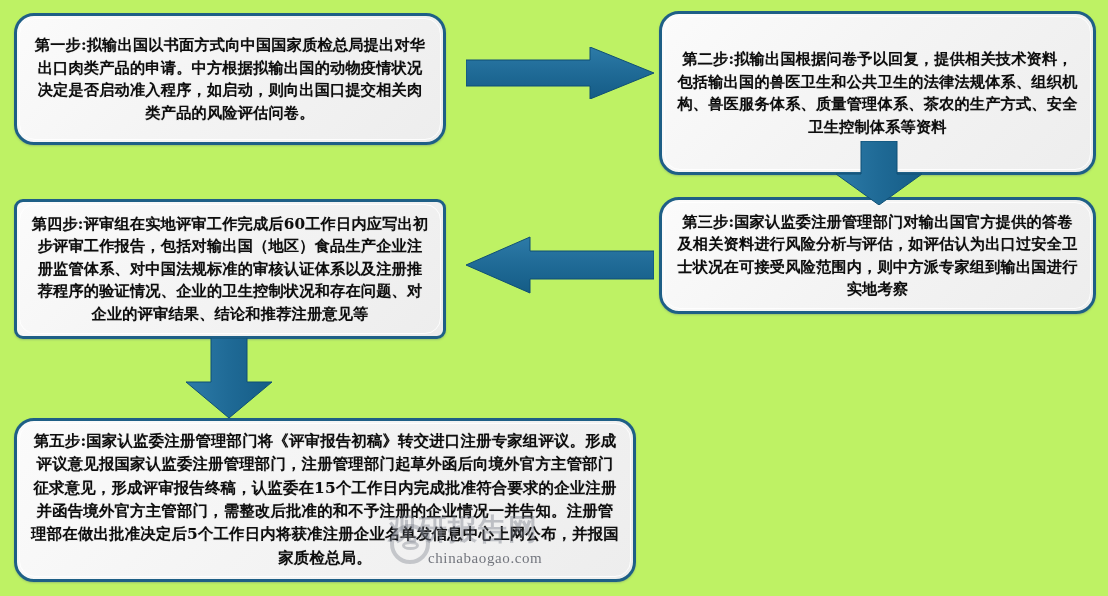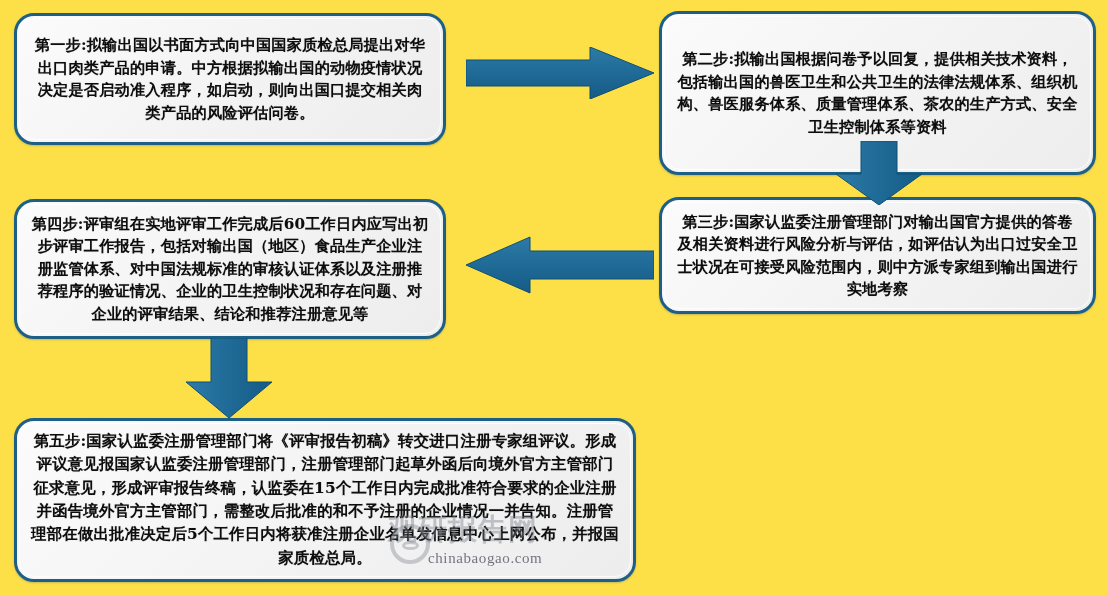--- a/index.html
+++ b/index.html
@@ -12,21 +12,21 @@
     height: 596px;
     background: #ffffff;
     font-family: "DejaVu Sans", "Liberation Sans", sans-serif;
     overflow: hidden;
   }
 
   #flow-canvas {
     position: relative;
     width: 1108px;
     height: 596px;
-    background: #fde047;
+    background: #bef264;
   }
 
   
   .process-box {
     position: absolute;
     box-sizing: border-box;
     background: linear-gradient(135deg, #fbfbfb 0%, #f4f4f4 45%, #ededed 100%);
     border: 3px solid #1e5f86;
     border-radius: 20px;
     box-shadow: 0 1px 2px rgba(90, 110, 125, 0.35);
@@ -62,21 +62,21 @@
   
   #box-step-1 { left: 14px;  top: 13px;  width: 432px; height: 132px; }
   #box-step-1 .box-text { font-size: 15.2px; }
 
   #box-step-2 { left: 659px; top: 11px;  width: 437px; height: 164px; }
   #box-step-2 .box-text { font-size: 15.2px; }
 
   #box-step-3 { left: 659px; top: 197px; width: 437px; height: 117px; }
   #box-step-3 .box-text { font-size: 15.2px; }
 
-  #box-step-4 { left: 14px;  top: 199px; width: 432px; height: 140px; }
+  #box-step-4 { left: 14px;  top: 199px; width: 432px; height: 140px; border-radius: 9px; }
   #box-step-4 .box-text { font-size: 15.2px; }
 
   #box-step-5 { left: 14px;  top: 418px; width: 622px; height: 164px; }
   #box-step-5 .box-text { font-size: 15.4px; line-height: 1.52; }
 
   
   .arrow { position: absolute; }
   .arrow svg { display: block; }
 
   #arrow-step1-to-step2 { left: 466px; top: 47px;  width: 188px; height: 52px; }

